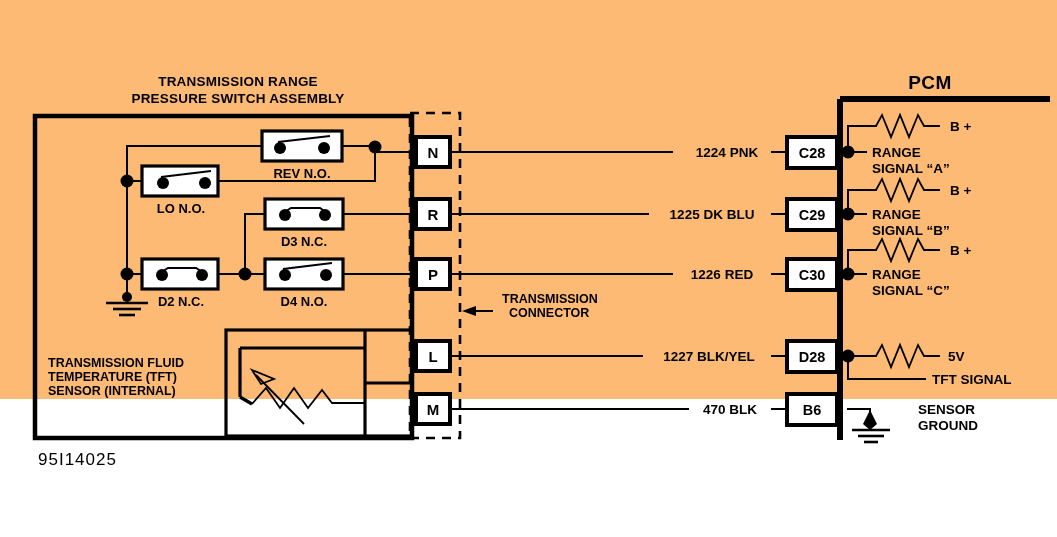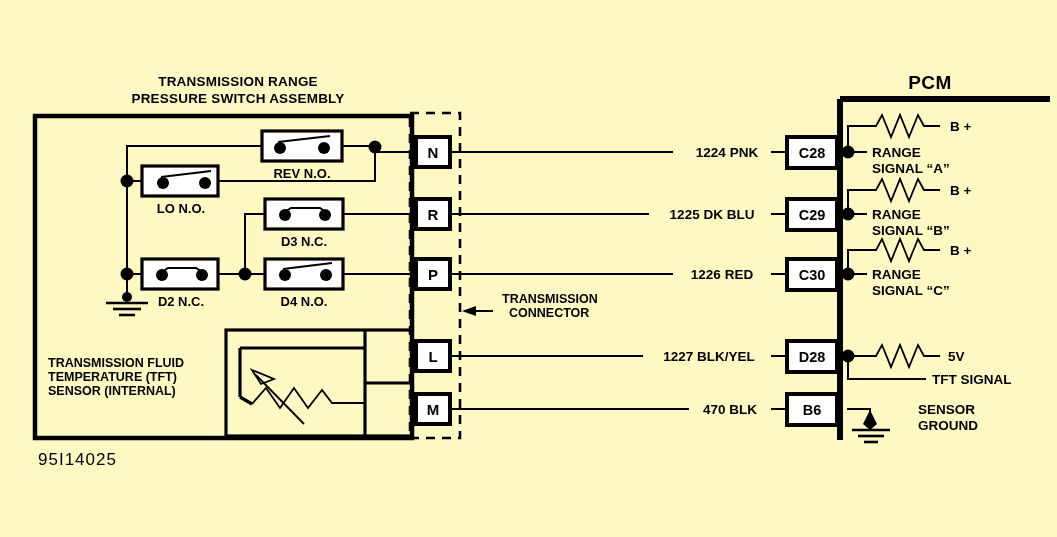--- a/index.html
+++ b/index.html
@@ -10,22 +10,22 @@
   }
   body {
     width: 1057px;
     height: 537px;
     font-family: "Liberation Sans", sans-serif;
     overflow: hidden;
   }
   #diagram-root {
     position: relative;
     width: 1057px;
-    height: 537px;
-    background: #fef9c3;
+    height: 399px;
+    background: #fdba74;
   }
   svg#schematic {
     display: block;
     width: 1057px;
     height: 537px;
   }
   .wire {
     stroke: #000000;
     stroke-width: 2;
     fill: none;

